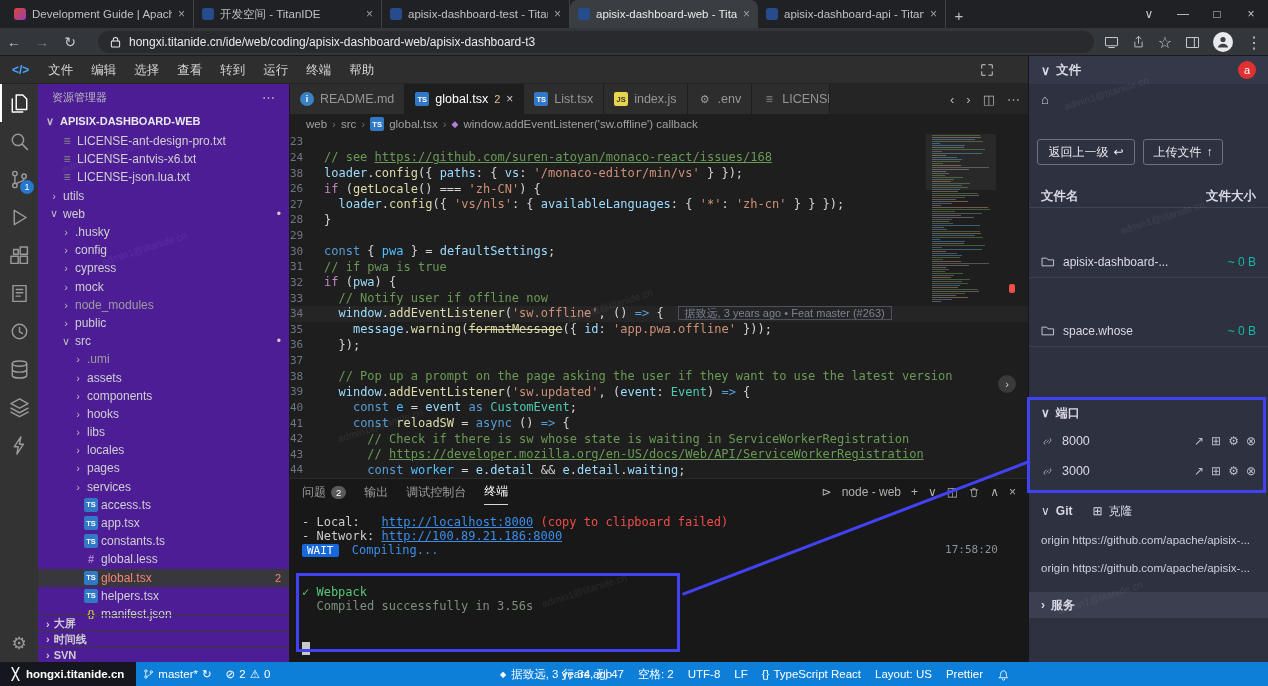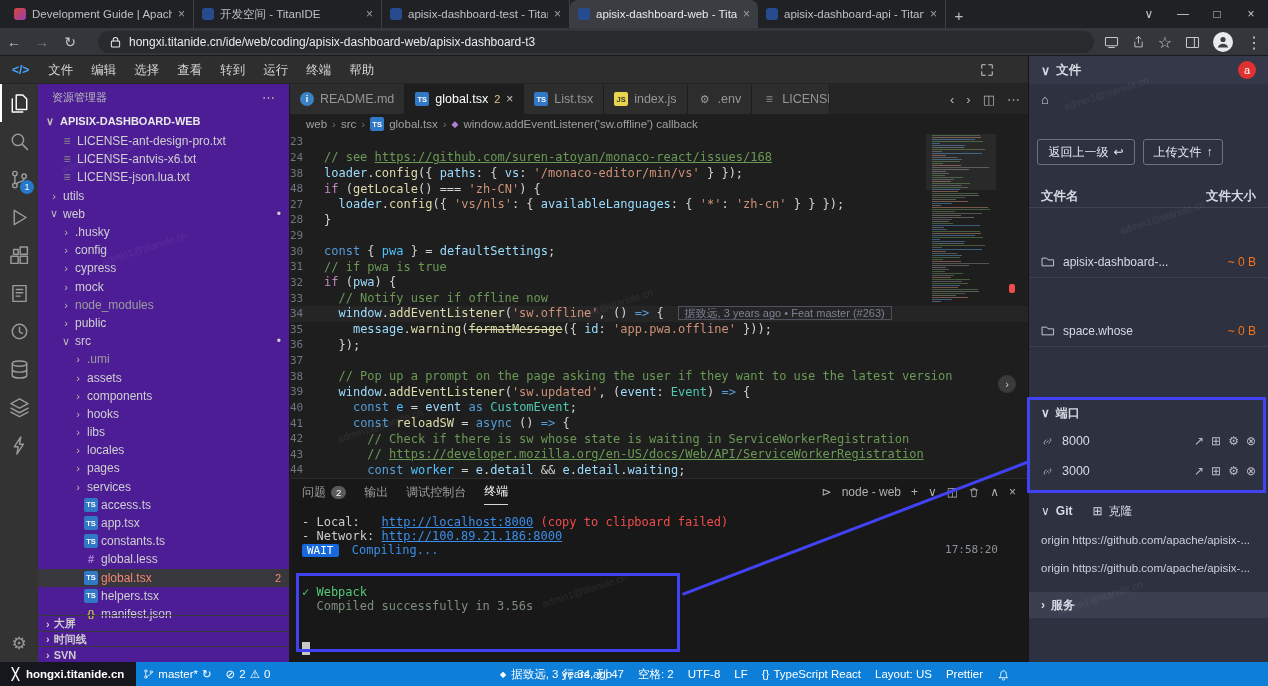--- a/index.html
+++ b/index.html
@@ -103,21 +103,21 @@
 .rp-head{height:28px;display:flex;align-items:center;gap:6px;padding:0 12px;background:#353849;font-weight:bold;font-size:12.5px;}
 #rp-badge{position:absolute;right:12px;top:5px;width:18px;height:18px;border-radius:50%;background:#e03131;color:#fff;font-size:11px;display:flex;align-items:center;justify-content:center;z-index:5;}
 #rp-home{position:absolute;top:32px;left:0;height:22px;display:flex;align-items:center;padding:0 12px;font-size:13px;color:#cfd3dd;}
 .rp-btn{position:absolute;height:26px;border:1px solid #70737f;border-radius:3px;display:flex;align-items:center;justify-content:center;gap:5px;color:#e8eaf0;font-size:12px;}
 #rp-back{left:8px;top:83px;width:98px;}
 #rp-upload{left:114px;top:83px;width:80px;}
 #rp-cols{position:absolute;top:132px;left:0;right:0;height:20px;display:flex;justify-content:space-between;padding:0 12px;font-weight:bold;font-size:12.5px;border-bottom:1px solid #414453;}
 #rp-files{position:absolute;top:153px;left:0;right:0;}
 .frow{height:31px;display:flex;align-items:center;gap:8px;padding:0 12px;border-bottom:1px solid #3b3e4d;margin-top:38px;}
 .frow .fname{flex:1;white-space:nowrap;overflow:hidden;}
-.frow .fsize{color:#f97316;}
+.frow .fsize{color:#14b8a6;}
 #rp-ports-head{position:absolute;top:347px;left:0;right:0;height:20px;display:flex;align-items:center;gap:6px;padding:0 12px;font-weight:bold;}
 #port-rows{position:absolute;top:370px;left:0;right:0;}
 .port-row{height:30px;display:flex;align-items:center;gap:8px;padding:0 12px;}
 .plink{color:#aab0be;}
 .pnum{font-size:12.5px;}
 .picons{margin-left:auto;display:flex;gap:7px;color:#b9bdc9;font-size:12px;}
 #rp-git-head{position:absolute;top:444px;left:0;right:0;height:22px;display:flex;align-items:center;gap:6px;padding:0 12px;}
 #rp-git-head .b{font-weight:bold;}
 #rp-remotes{position:absolute;top:470px;left:0;right:16px;}
 .rrow{height:28px;display:flex;align-items:center;padding:0 12px;font-size:11.5px;color:#ccd0da;white-space:nowrap;overflow:hidden;}
@@ -507,21 +507,21 @@
     <span class="fi ts">TS</span>
     <span>global.tsx</span>
     <span class="sep">›</span>
     <span class="sym">◆</span>
     <span>window.addEventListener('sw.offline') callback</span>
   </div>
   <div id="codearea">
       <div class="cl"><span class="ln">23</span><span class="lc"></span></div>
       <div class="cl"><span class="ln">24</span><span class="lc"><span class="cm">// see </span><span class="cm lk">https://github.com/suren-atoyan/monaco-react/issues/168</span></span></div>
       <div class="cl"><span class="ln">38</span><span class="lc"><span class="vr">loader</span><span class="pn">.</span><span class="fn">config</span><span class="pn">({ </span><span class="vr">paths</span><span class="pn">: { </span><span class="vr">vs</span><span class="pn">: </span><span class="st">'/monaco-editor/min/vs'</span><span class="pn"> } });</span></span></div>
-      <div class="cl"><span class="ln">48</span><span class="lc"><span class="cf">if</span><span class="pn"> (</span><span class="fn">getLocale</span><span class="pn">() </span><span class="op">===</span><span class="pn"> </span><span class="st">'zh-CN'</span><span class="pn">) {</span></span></div>
+      <div class="cl"><span class="ln">26</span><span class="lc"><span class="cf">if</span><span class="pn"> (</span><span class="fn">getLocale</span><span class="pn">() </span><span class="op">===</span><span class="pn"> </span><span class="st">'zh-CN'</span><span class="pn">) {</span></span></div>
       <div class="cl"><span class="ln">27</span><span class="lc"><span class="pn">  </span><span class="vr">loader</span><span class="pn">.</span><span class="fn">config</span><span class="pn">({ </span><span class="st">'vs/nls'</span><span class="pn">: { </span><span class="vr">availableLanguages</span><span class="pn">: { </span><span class="st">'*'</span><span class="pn">: </span><span class="st">'zh-cn'</span><span class="pn"> } } });</span></span></div>
       <div class="cl"><span class="ln">28</span><span class="lc"><span class="pn">}</span></span></div>
       <div class="cl"><span class="ln">29</span><span class="lc"></span></div>
       <div class="cl"><span class="ln">30</span><span class="lc"><span class="kw">const</span><span class="pn"> { </span><span class="vb">pwa</span><span class="pn"> } </span><span class="op">=</span><span class="pn"> </span><span class="vr">defaultSettings</span><span class="pn">;</span></span></div>
       <div class="cl"><span class="ln">31</span><span class="lc"><span class="cm">// if pwa is true</span></span></div>
       <div class="cl"><span class="ln">32</span><span class="lc"><span class="cf">if</span><span class="pn"> (</span><span class="vr">pwa</span><span class="pn">) {</span></span></div>
       <div class="cl"><span class="ln">33</span><span class="lc"><span class="cm">  // Notify user if offline now</span></span></div>
       <div class="cl cur"><span class="ln">34</span><span class="lc"><span class="pn">  </span><span class="vr">window</span><span class="pn">.</span><span class="fn">addEventListener</span><span class="pn">(</span><span class="st">'sw.offline'</span><span class="pn">, () </span><span class="kw">=&gt;</span><span class="pn"> {</span><span class="blame">据致远, 3 years ago • Feat master (#263)</span></span></div>
       <div class="cl"><span class="ln">35</span><span class="lc"><span class="pn">    </span><span class="vr">message</span><span class="pn">.</span><span class="fn">warning</span><span class="pn">(</span><span class="fn st2">formatMessage</span><span class="pn">({ </span><span class="vr">id</span><span class="pn">: </span><span class="st">'app.pwa.offline'</span><span class="pn"> }));</span></span></div>
       <div class="cl"><span class="ln">36</span><span class="lc"><span class="pn">  });</span></span></div>

